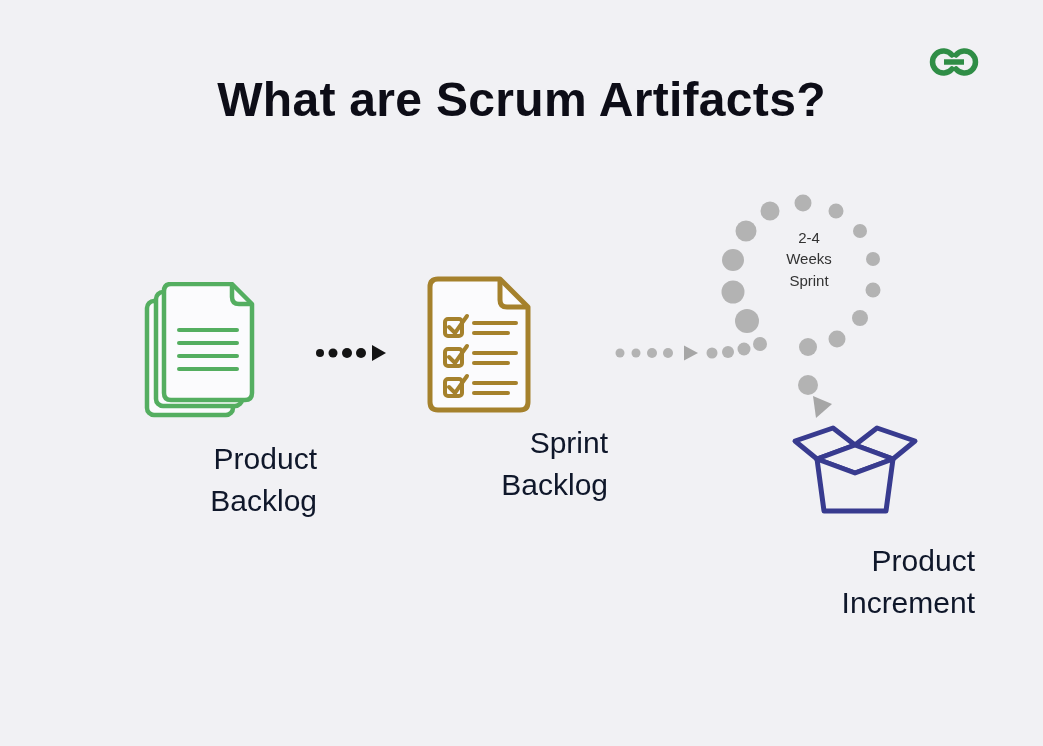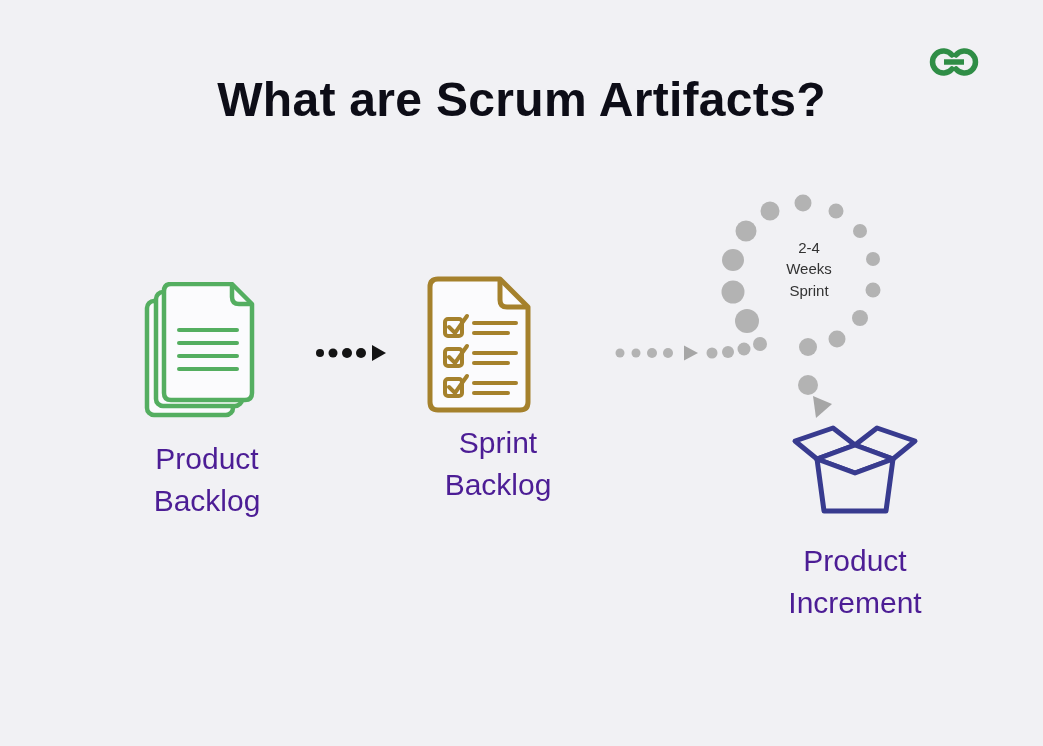--- a/index.html
+++ b/index.html
@@ -24,34 +24,34 @@
   #product-backlog-icon { left: 144px; top: 282px; }
   #pb-label { left: 97px;  top: 438px; width: 220px; }
 
   #dotted-arrow { left: 314px; top: 340px; }
 
   #sprint-backlog-icon { left: 424px; top: 276px; }
   #sb-label { left: 388px; top: 422px; width: 220px; }
 
   #sprint-loop { left: 600px; top: 180px; }
   #loop-label {
-    left: 763px; top: 237px; width: 92px;
+    left: 763px; top: 227px; width: 92px;
     text-align: center;
     font-size: 15px; line-height: 1.42;
     color: #333333;
     white-space: pre-line;
   }
 
   #product-increment-icon { left: 787px; top: 421px; }
   #pi-label { left: 735px; top: 540px; width: 240px; }
 
   .label {
     font-size: 30px; line-height: 1.4;
-    color: #4c1d95;
-    text-align: center;
+    color: #0f172a;
+    text-align: right;
     white-space: pre-line;
   }
 </style>
 </head>
 <body>
 
 <div class="abs" id="title">What are Scrum Artifacts?</div>
 
 <div class="abs" id="logo">
   <svg width="56" height="36" viewBox="0 0 56 36">

